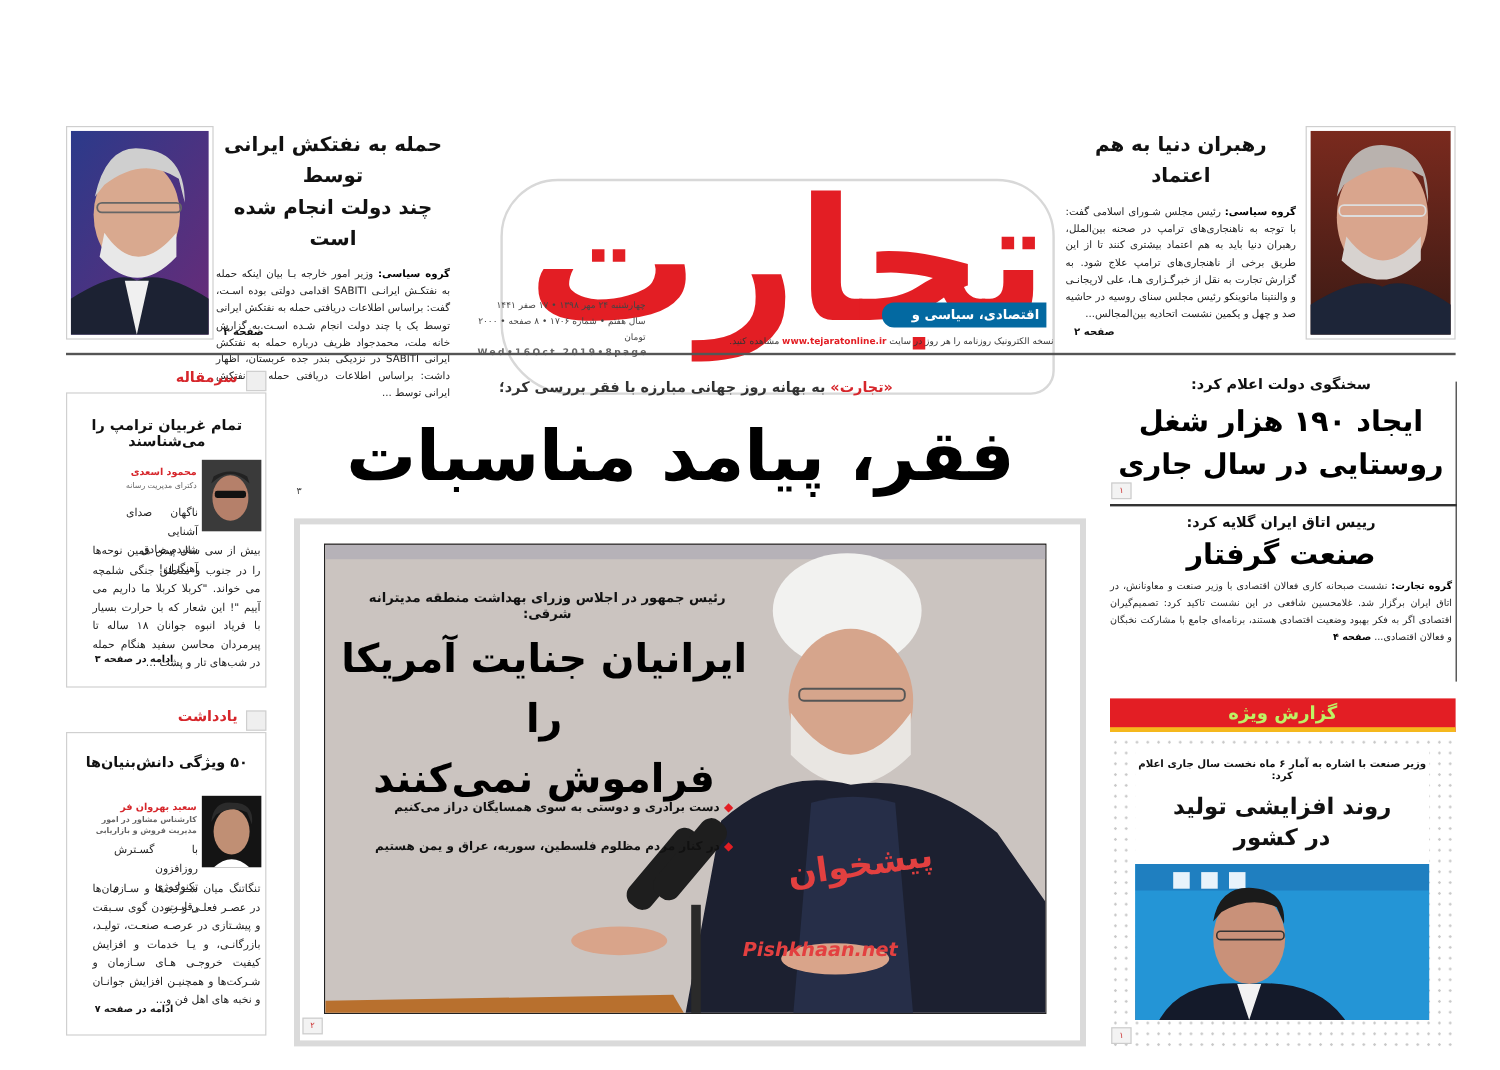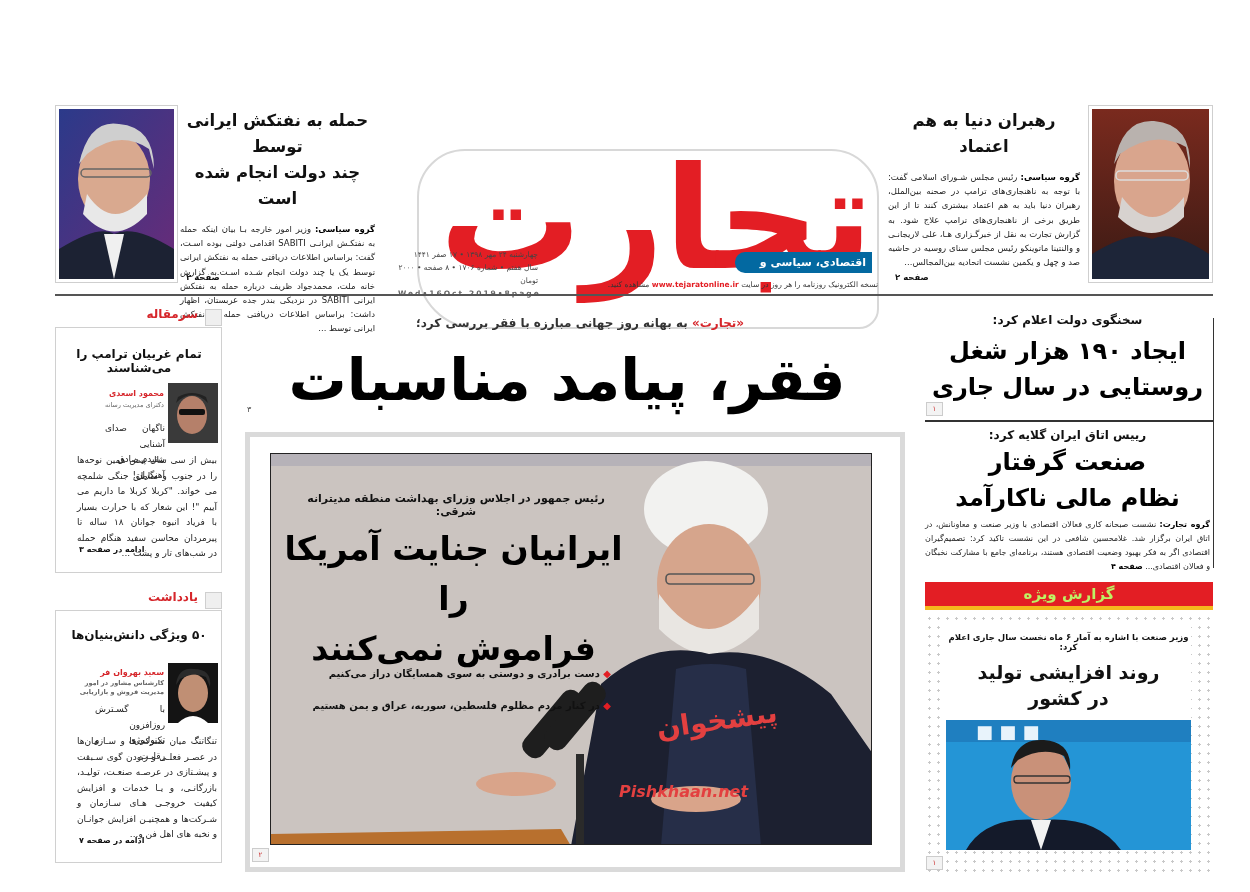--- a/index.html
+++ b/index.html
@@ -233,21 +233,20 @@
   <div class="rc-kicker">سخنگوی دولت اعلام کرد:</div>
   <div class="rc-title" style="margin-top:6px;">ایجاد ۱۹۰ هزار شغل</div>
   <div class="rc-title">روستایی در سال جاری</div>
 </div>
 <div class="abs num-badge" style="left:926px;top:402px;">۱</div>
 <div class="abs" style="left:925px;top:420px;width:289px;height:1.5px;background:#333;"></div>
 
 <div class="abs rtl" style="left:925px;top:428px;width:285px;">
   <div class="rc-kicker">رییس اتاق ایران گلایه کرد:</div>
   <div class="rc-title" style="margin-top:2px;">صنعت گرفتار</div>
-  <div class="rc-title">نظام مالی ناکارآمد</div>
   <div class="rc-body" style="margin-top:2px;">
     <b>گروه تجارت:</b>
     <span>نشست صبحانه کاری فعالان اقتصادی با وزیر صنعت و معاونانش، در اتاق ایران برگزار شد. غلامحسین شافعی در این نشست تاکید کرد: تصمیم‌گیران اقتصادی اگر به فکر بهبود وضعیت اقتصادی هستند، برنامه‌ای جامع با مشارکت نخبگان و فعالان اقتصادی...</span>
     <b>صفحه ۴</b>
   </div>
 </div>
 
 <div class="abs special-bar">
   <span class="rtl">گزارش ویژه</span>
 </div>

